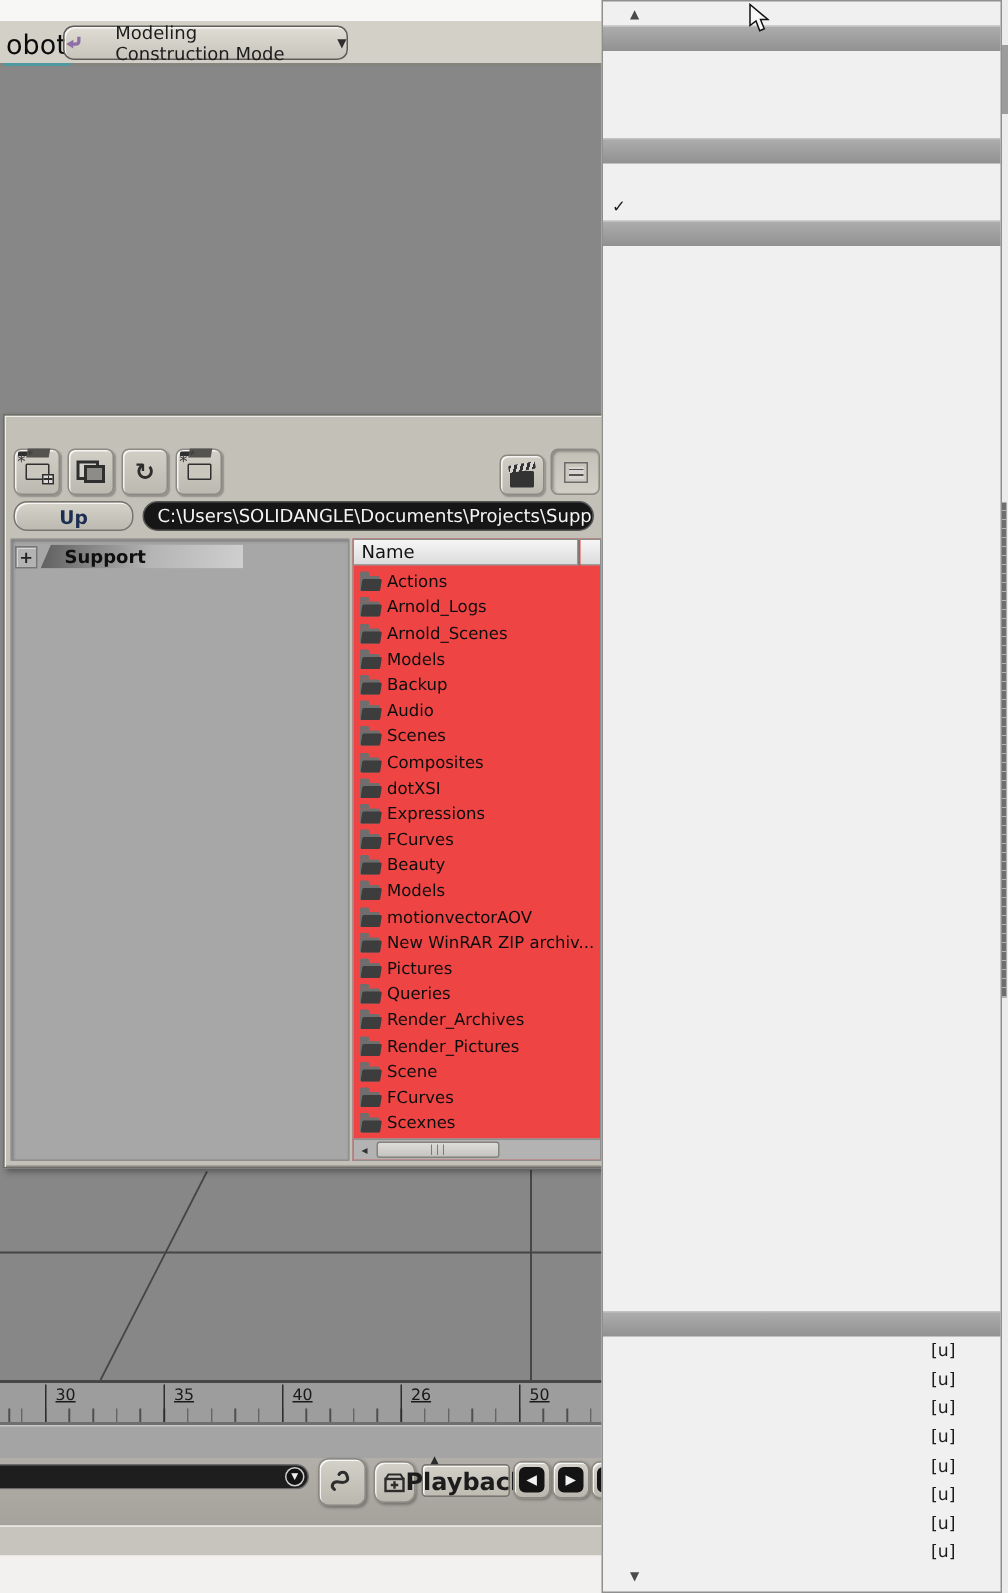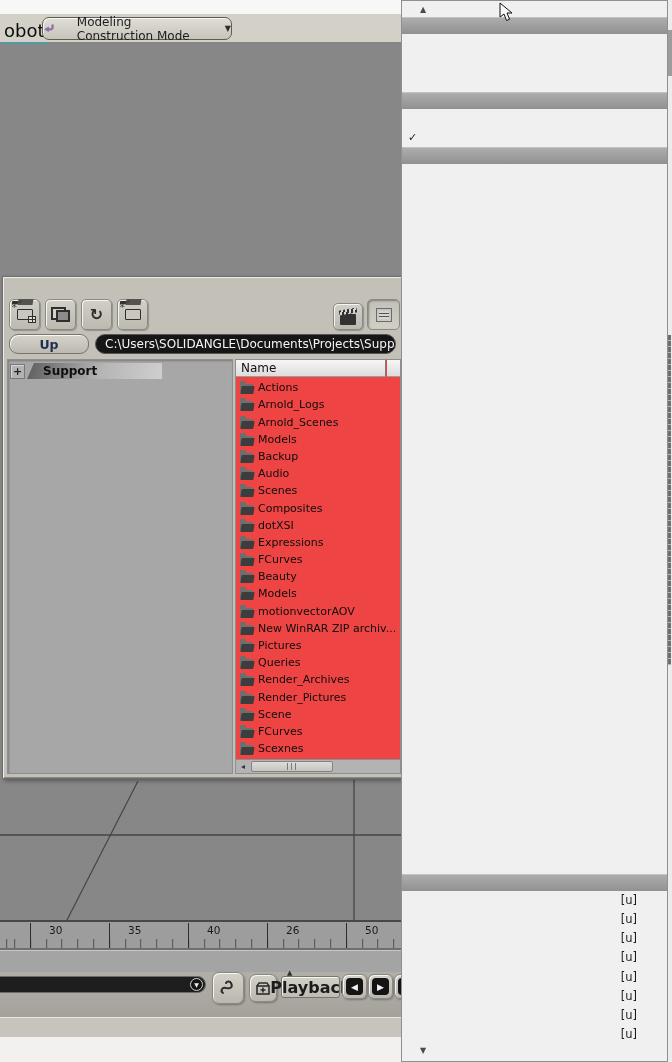--- a/index.html
+++ b/index.html
@@ -26,21 +26,21 @@
   .viewport { position:absolute; left:0; top:44px; width:672px; height:876px; background:#878787; }
   .viewport svg { position:absolute; left:0; top:0; }
   
   .ruler { position:absolute; left:0; top:920px; width:672px; height:30px;
     background:#9d9d9d; border-top:2px solid #474747; border-bottom:2px solid #6f6f6f; }
   .minor-ticks { position:absolute; left:0; right:0; top:17px; height:9px;
     background:repeating-linear-gradient(90deg,#4f4f4f 0 1px,transparent 1px 15.8px);
     background-position-x:14.2px; }
   .major-ticks { position:absolute; inset:0; }
   .major-tick { position:absolute; top:1px; width:1px; height:25px; background:#2d2d2d; }
-  .tick-num { position:absolute; left:19px; top:1px; font-size:10.5px; color:#1a1a1a; }
+  .tick-num { position:absolute; left:7px; top:1px; font-size:10.5px; color:#1a1a1a;text-decoration:underline; }
   .strip1 { position:absolute; left:0; top:950px; width:672px; height:22px;
     background:#a4a4a4; border-top:1px solid #c6c6c6; }
   
   .controls { position:absolute; left:0; top:972px; width:672px; height:45px;
     background:linear-gradient(180deg,#b2afa8,#a5a29b); }
   .framebar { position:absolute; left:0; top:4px; width:206px; height:17px;
     background:#1e1e1e; border:1px solid #6b6b6b; border-left:none; border-radius:0 9px 9px 0; }
   .fb-dd { position:absolute; right:2px; top:1px; width:13px; height:13px; border-radius:50%;
     background:#141414; border:1.5px solid #cfcfcf; display:flex; align-items:center; justify-content:center; }
   .fb-dd span { font-size:6px; color:#eee; line-height:1; }

